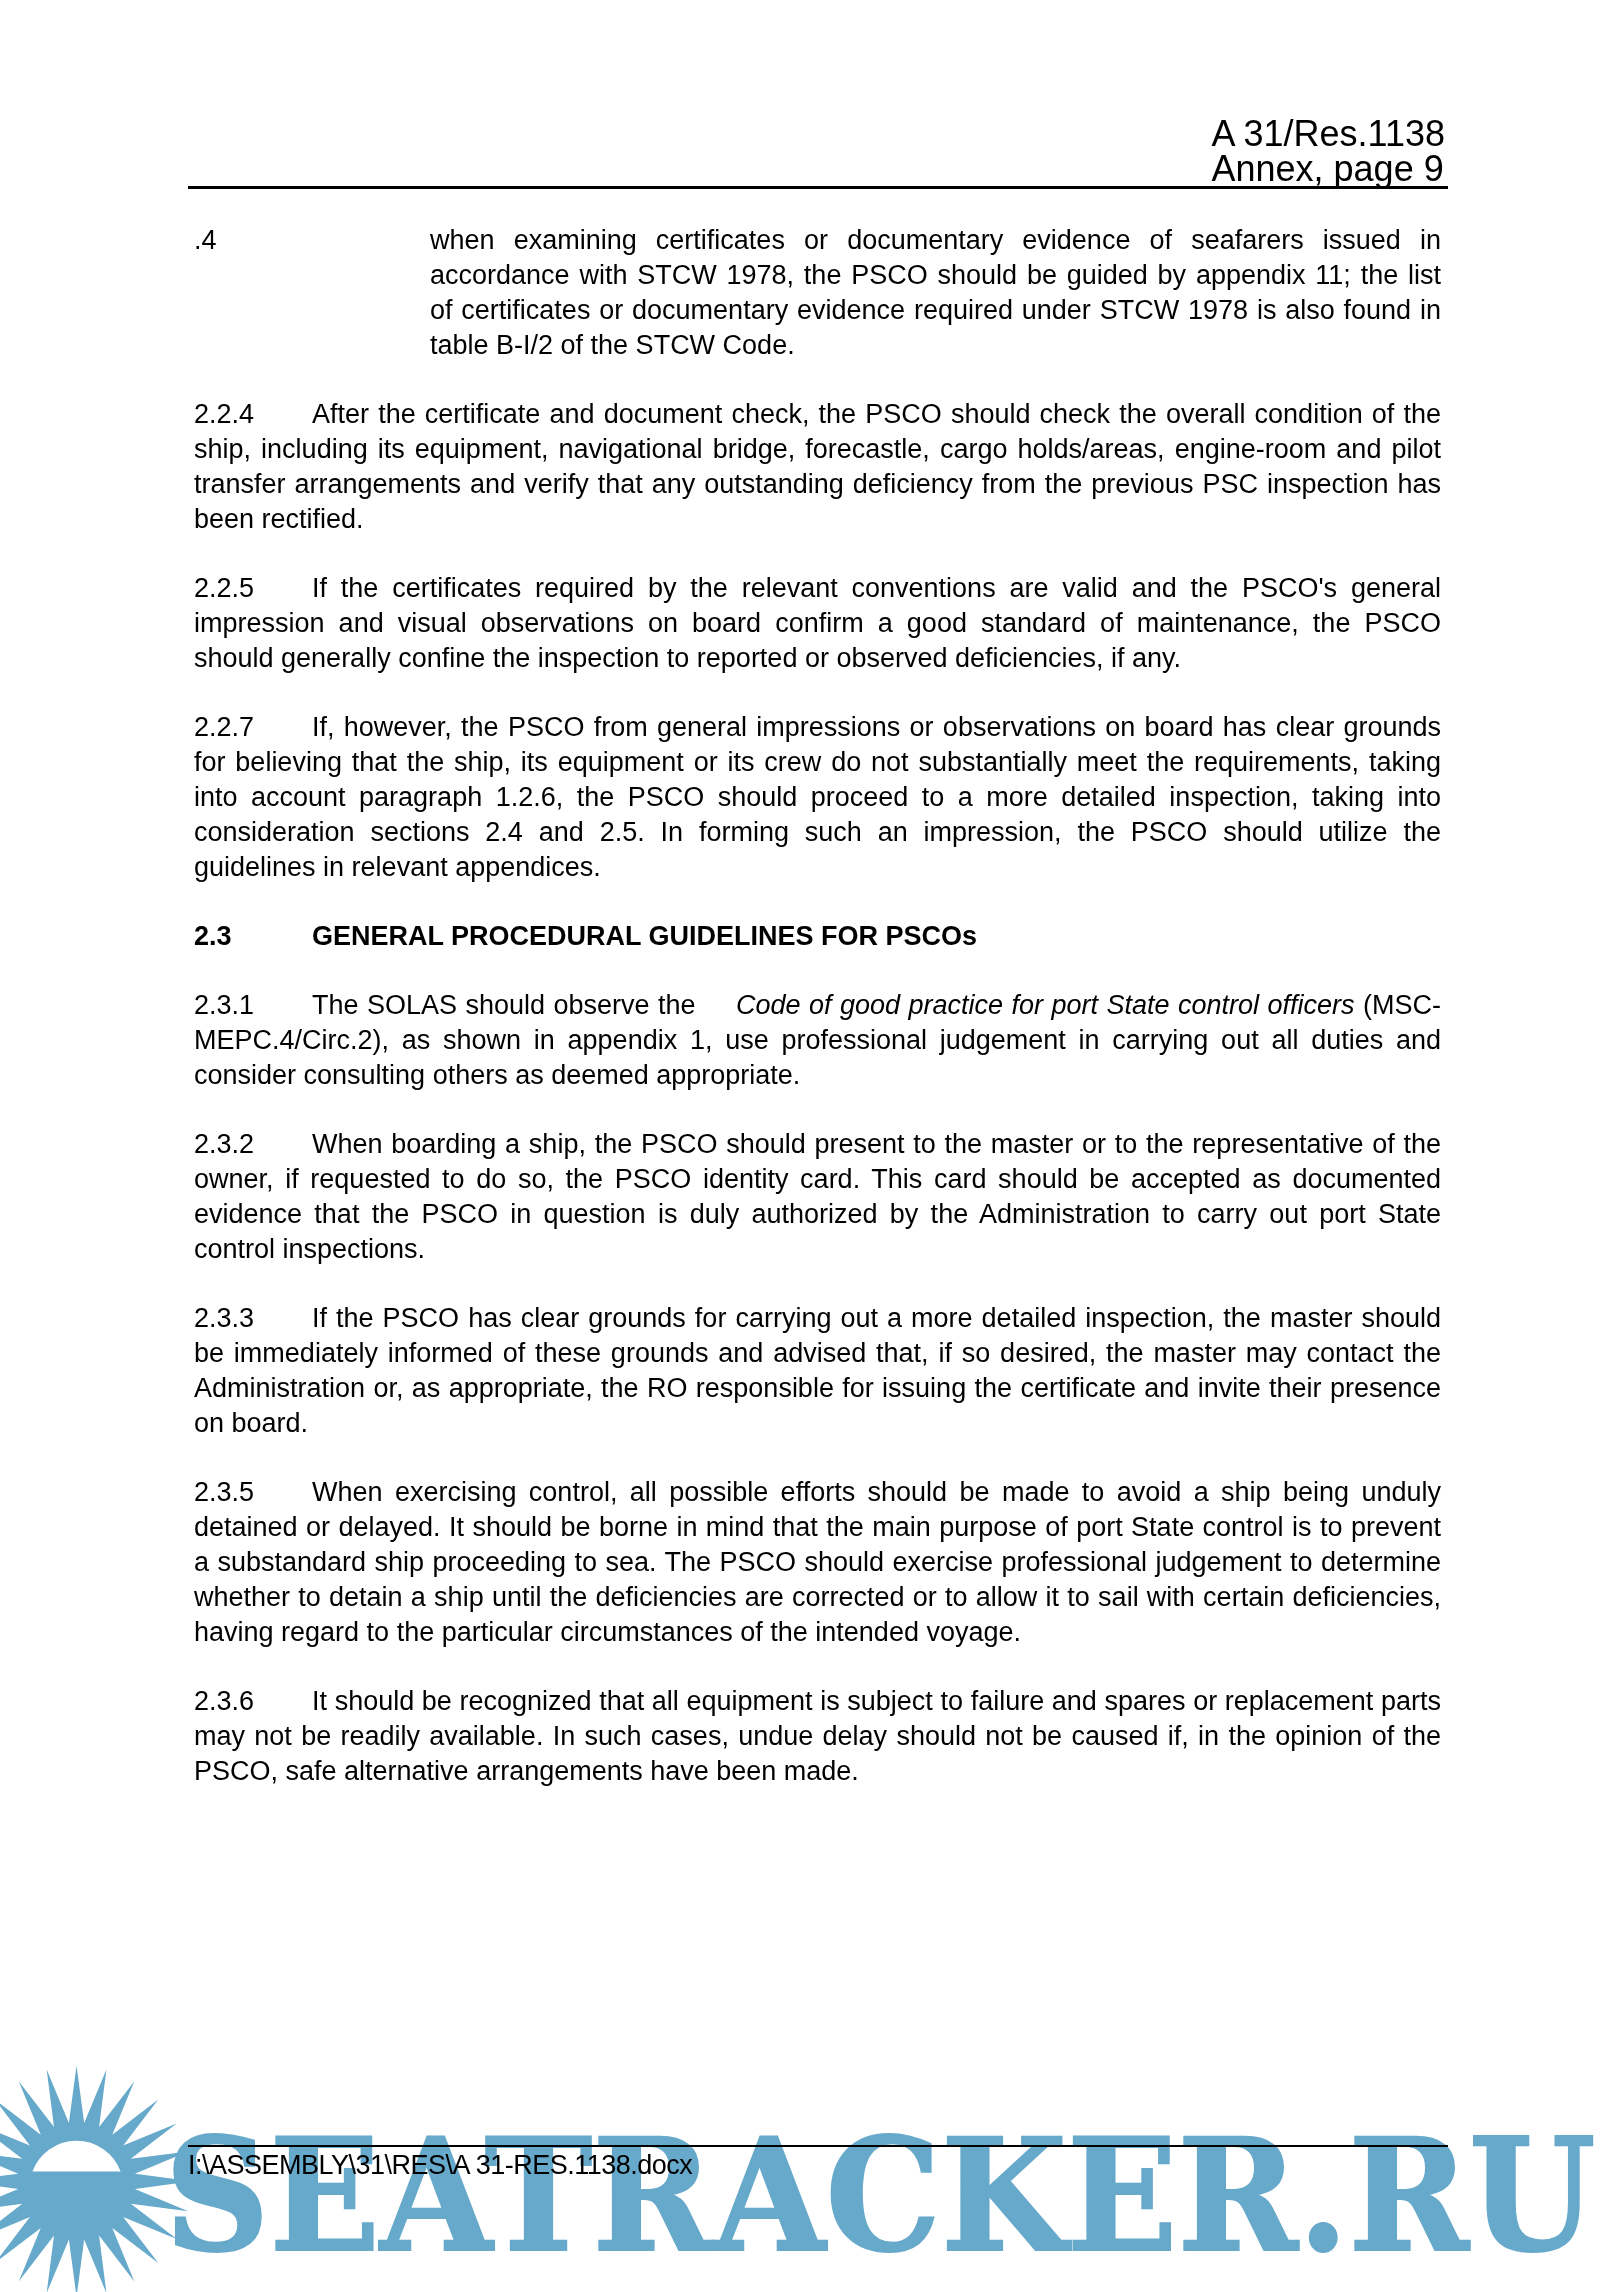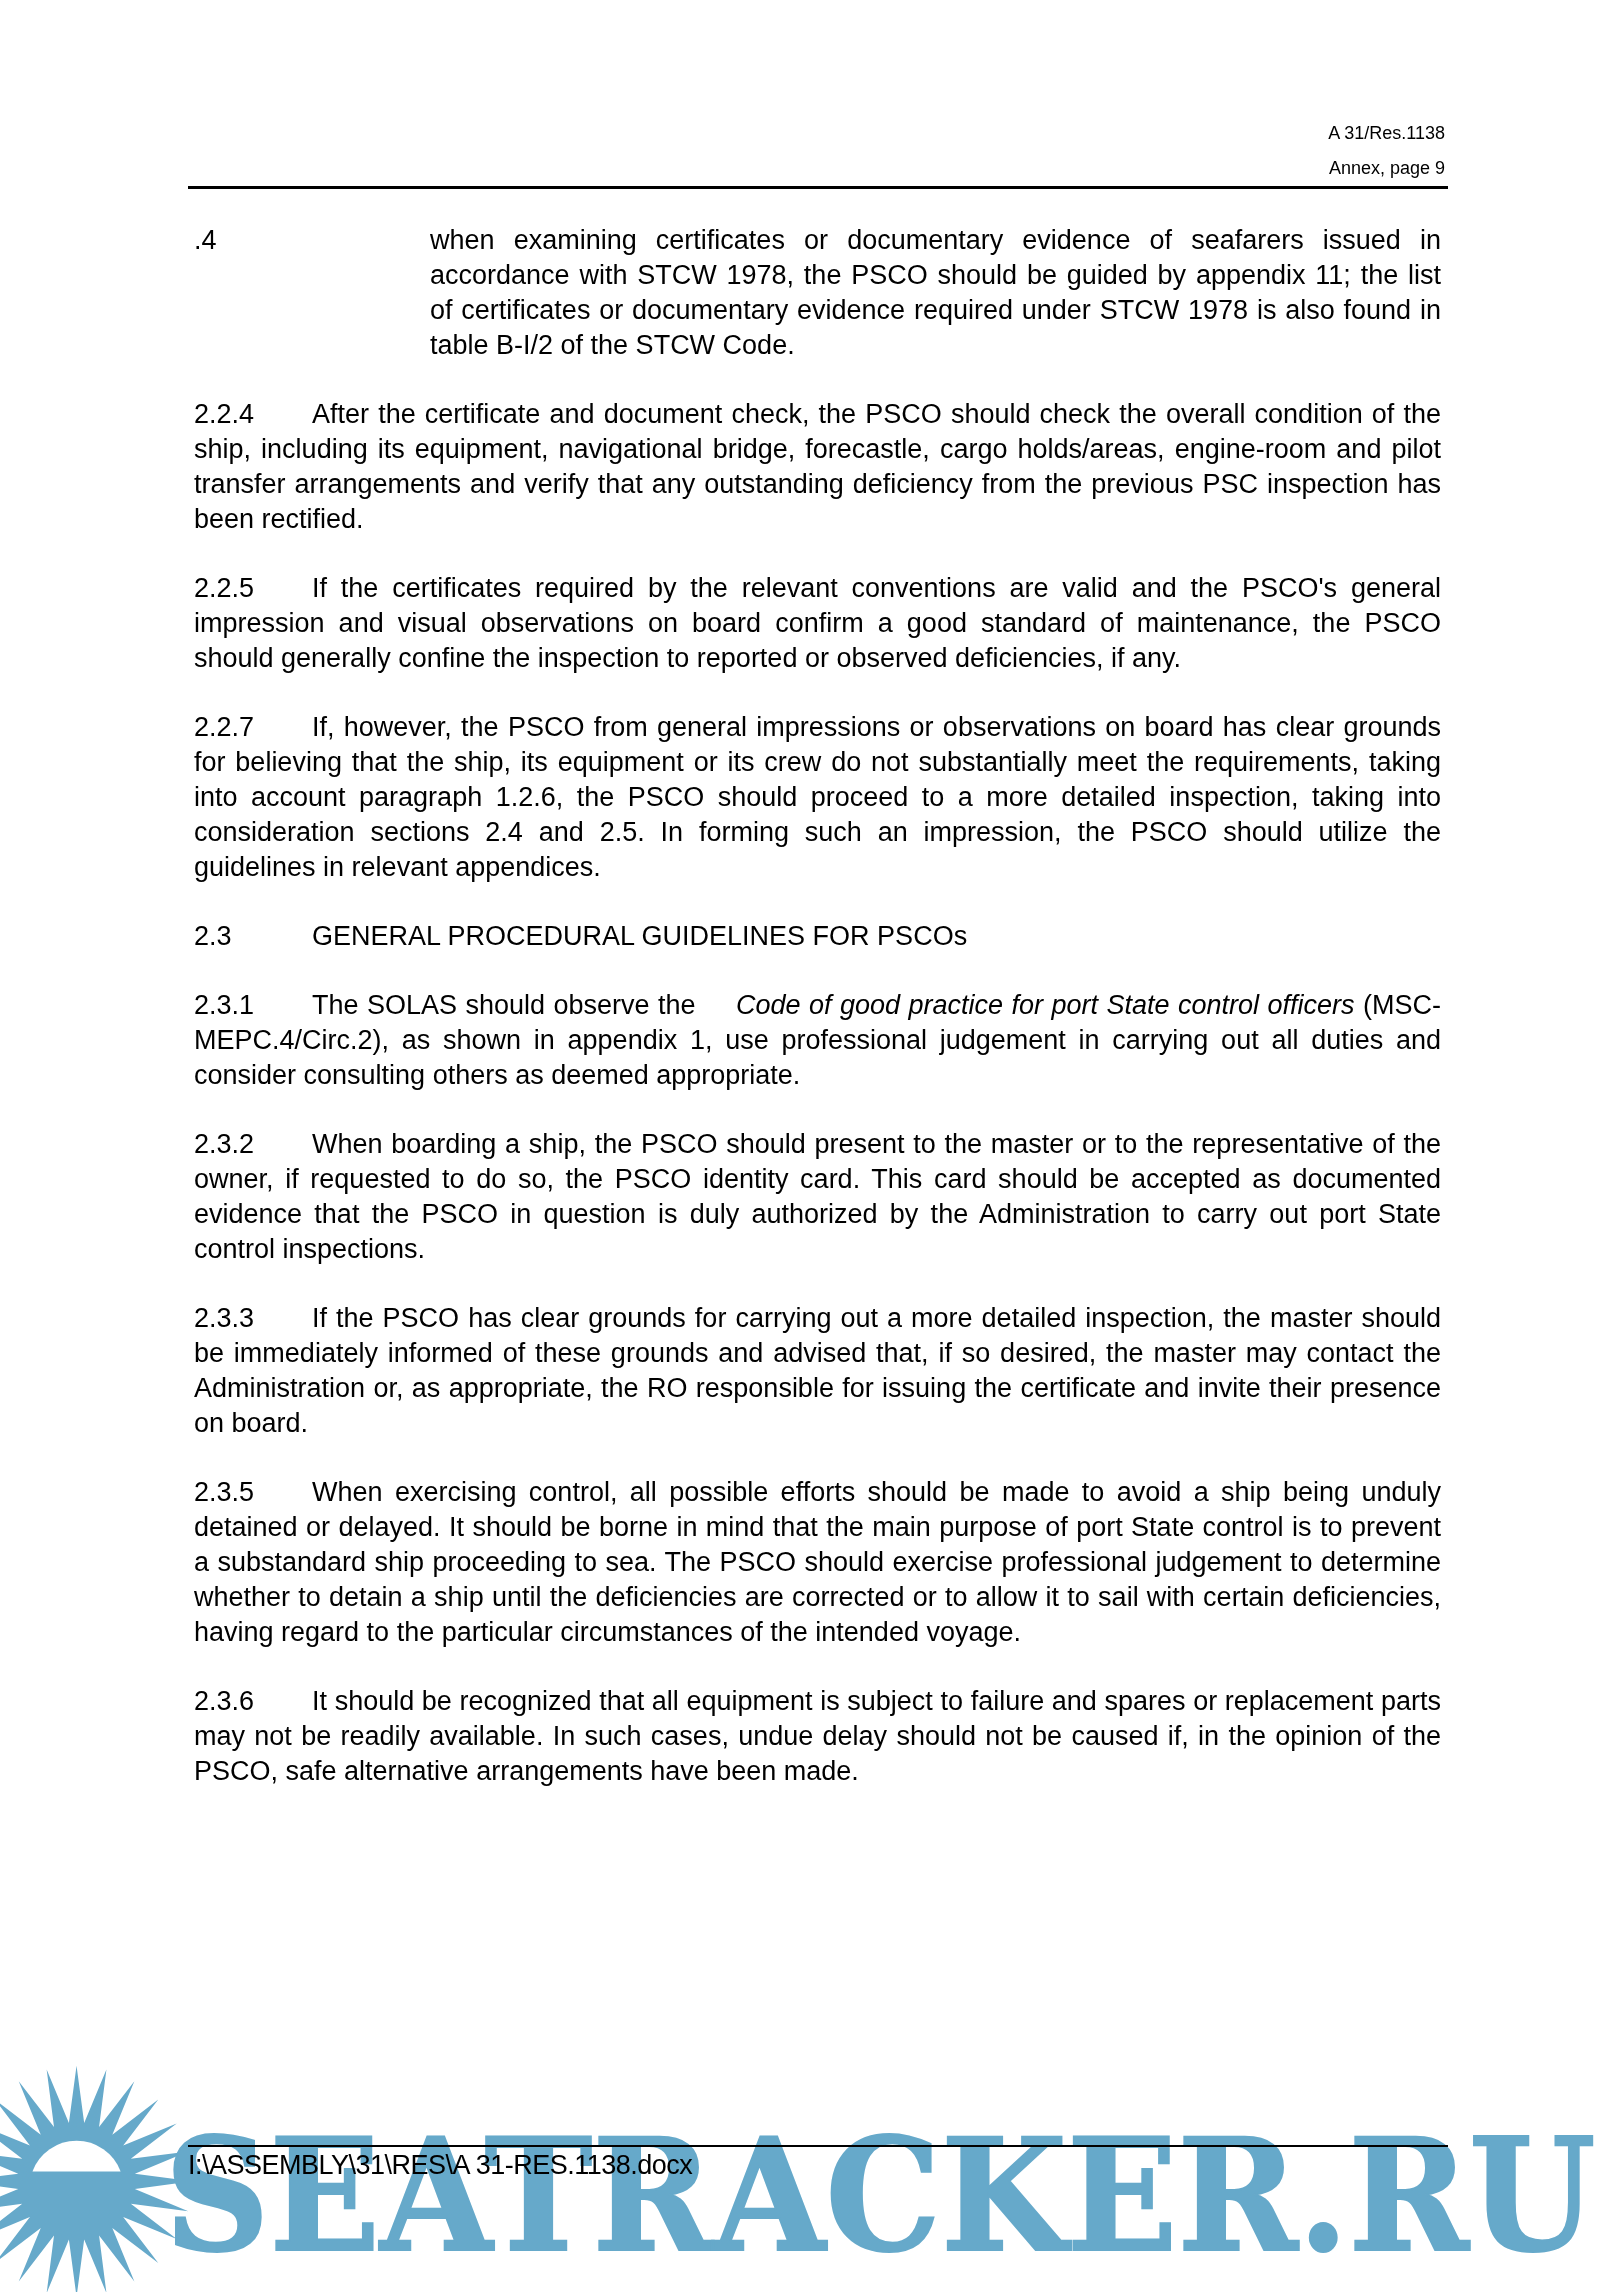--- a/index.html
+++ b/index.html
@@ -1,26 +1,26 @@
 <!DOCTYPE html>
 <html><head>
 <meta charset="utf-8">
 <style>
   html, body { margin: 0; padding: 0; background: #ffffff; }
   body { width: 1621px; height: 2293px; position: relative; overflow: hidden;
          font-family: "Liberation Sans", sans-serif; color: #000; }
-  .header { position: absolute; right: 176px; top: 116px; text-align: right;
-            font-size: 18px; line-height: 35px; }
+  .header { position: absolute; right: 176px; top: 116px; 
+            font-size: 36px; line-height: 35px; }
   .header-rule { position: absolute; left: 188px; right: 173px; top: 186px; height: 2.9px; background: #000; }
   .content { position: absolute; left: 194px; width: 1247px; top: 223px;
              font-size: 27px; line-height: 35px; }
   .para { text-align: justify; margin: 0 0 34px 0; }
   .num { display: inline-block; width: 118px; }
   .sub-wrap { padding-left: 118px; }
-  .heading { font-weight: normal; margin: 12px 0 34px 0; }
+  .heading { font-weight: bold; margin: 12px 0 34px 0; }
   .heading .num { width: 118px; }
   i { font-style: italic; margin-left: 32px; }
   .footer-rule { position: absolute; left: 188px; right: 173px; top: 2145px; height: 2px; background: #000; z-index: 3; }
   .footer { position: absolute; left: 188px; top: 2150px; font-size: 27px; z-index: 3; letter-spacing: -0.5px; }
   .watermark { position: absolute; left: 0; top: 2049px; width: 1621px; height: 244px; z-index: 2; pointer-events: none; }
 </style>
 </head>
 <body>
 
 <div class="header">

